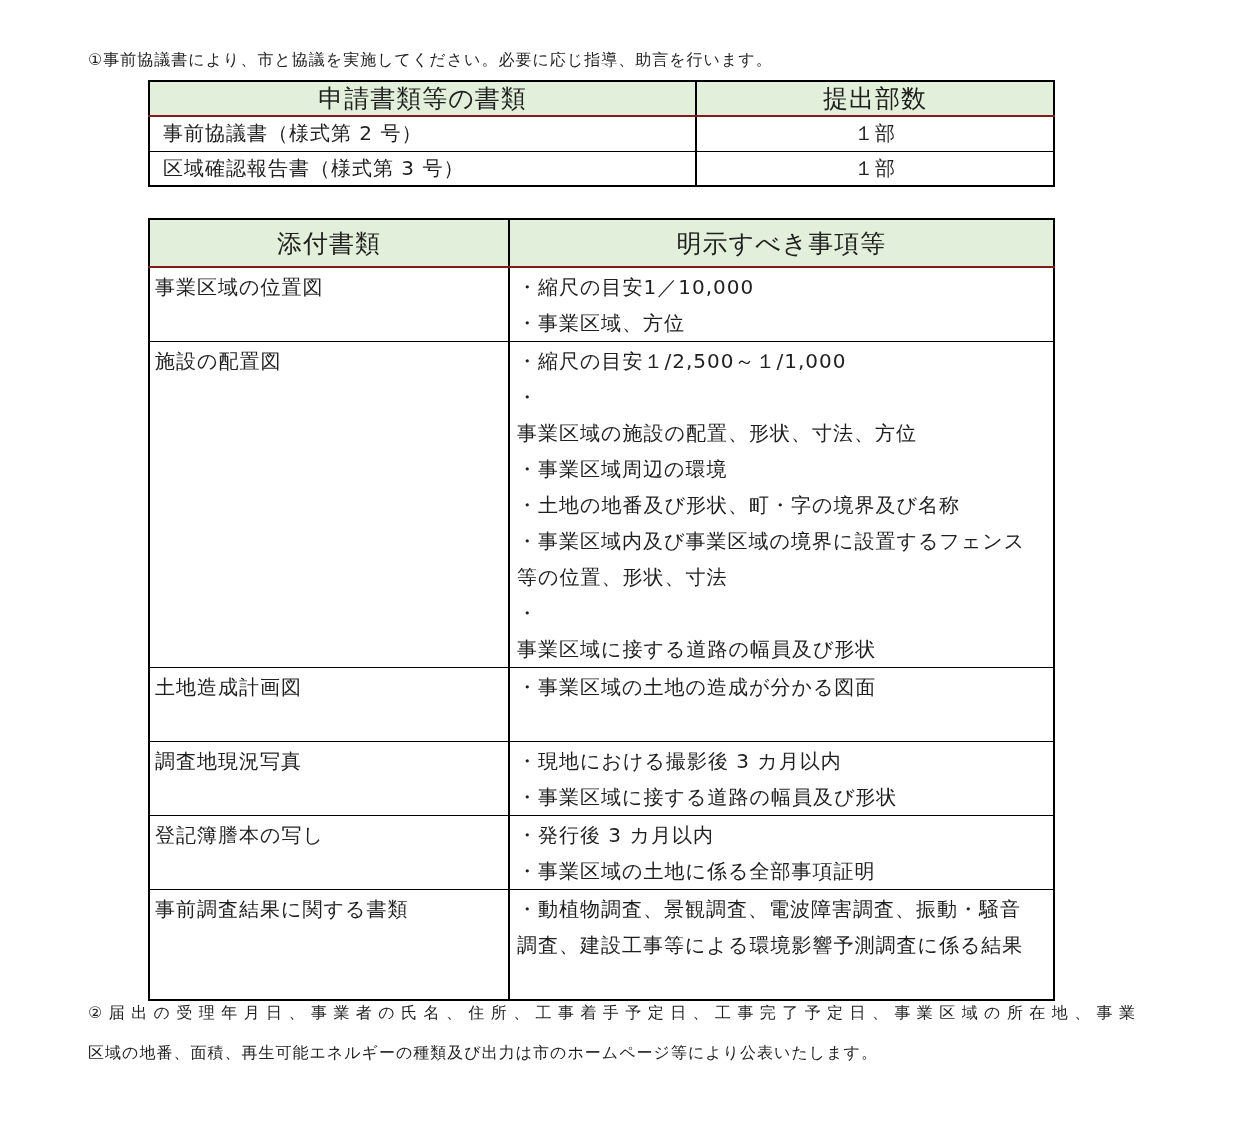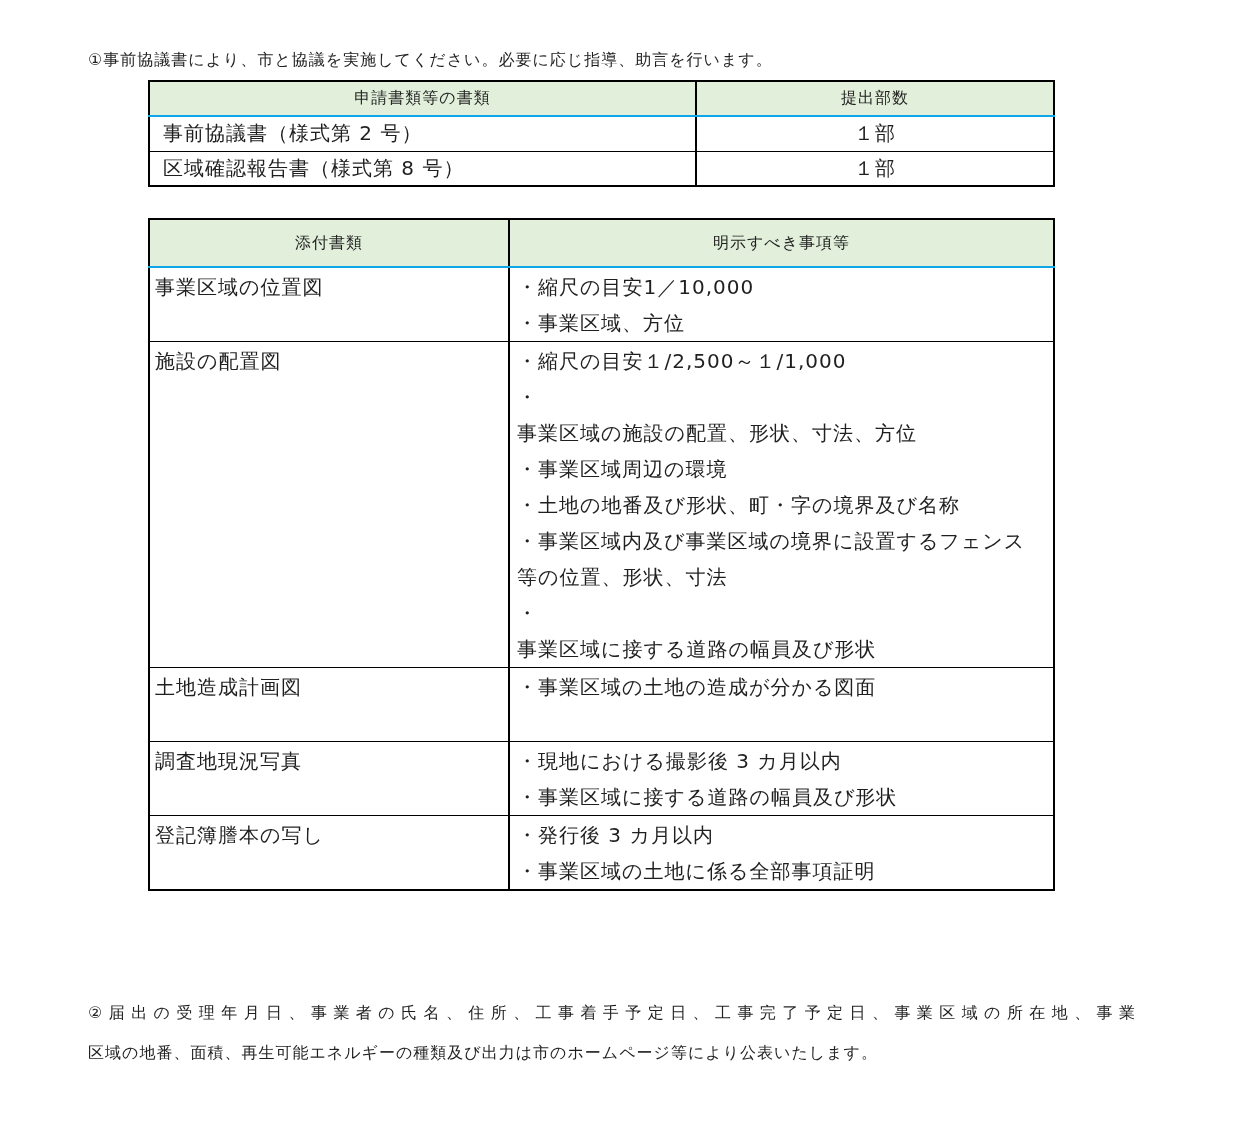--- a/index.html
+++ b/index.html
@@ -20,23 +20,23 @@
     border-collapse:collapse;
     table-layout:fixed;
     background:#ffffff;
     border:2px solid #000000;
   }
   th, td { border:1px solid #000000; }
   th + th, td + td { border-left:2px solid #000000; }
   thead th {
     background:#e2efda;
     font-weight:400;
-    font-size:16px;
+    font-size:25px;
     text-align:center;
-    border-bottom:2px solid #0ea5e9;
+    border-bottom:2px solid #7f1d1d;
   }
 
   #application-table { left:148px; top:80px; width:905px; }
   #application-table thead th { height:35px; }
   #application-table td { height:35px; font-size:20px; vertical-align:middle; }
   #application-table td.c1 { padding-left:13px; }
   #application-table td.c2 { text-align:center; }
 
   #attachment-table { left:148px; top:218px; width:905px; }
   #attachment-table thead th { height:48px; }
@@ -66,21 +66,21 @@
       <th>申請書類等の書類</th>
       <th>提出部数</th>
     </tr>
   </thead>
   <tbody>
       <tr>
         <td class="c1">事前協議書（様式第 2 号）</td>
         <td class="c2">１部</td>
       </tr>
       <tr>
-        <td class="c1">区域確認報告書（様式第 8 号）</td>
+        <td class="c1">区域確認報告書（様式第 3 号）</td>
         <td class="c2">１部</td>
       </tr>
     </tbody>
 </table>
 
 <table id="attachment-table">
   <colgroup>
       <col style="width:360px">
       <col style="width:545px">
     </colgroup>
@@ -140,19 +140,29 @@
       </tr>
       <tr>
         <td class="c1">
           <div class="line">登記簿謄本の写し</div>
         </td>
         <td class="c2">
           <div class="line">・発行後 3 カ月以内</div>
           <div class="line">・事業区域の土地に係る全部事項証明</div>
         </td>
       </tr>
+      <tr>
+        <td class="c1">
+          <div class="line">事前調査結果に関する書類</div>
+        </td>
+        <td class="c2">
+          <div class="line">・動植物調査、景観調査、電波障害調査、振動・騒音</div>
+          <div class="line">調査、建設工事等による環境影響予測調査に係る結果</div>
+          <div class="line">&nbsp;</div>
+        </td>
+      </tr>
     </tbody>
 </table>
 
 <div id="note2" class="note">
   <div class="jline">②届出の受理年月日、事業者の氏名、住所、工事着手予定日、工事完了予定日、事業区域の所在地、事業</div>
   <div>区域の地番、面積、再生可能エネルギーの種類及び出力は市のホームページ等により公表いたします。</div>
 </div>
 
 </body></html>

